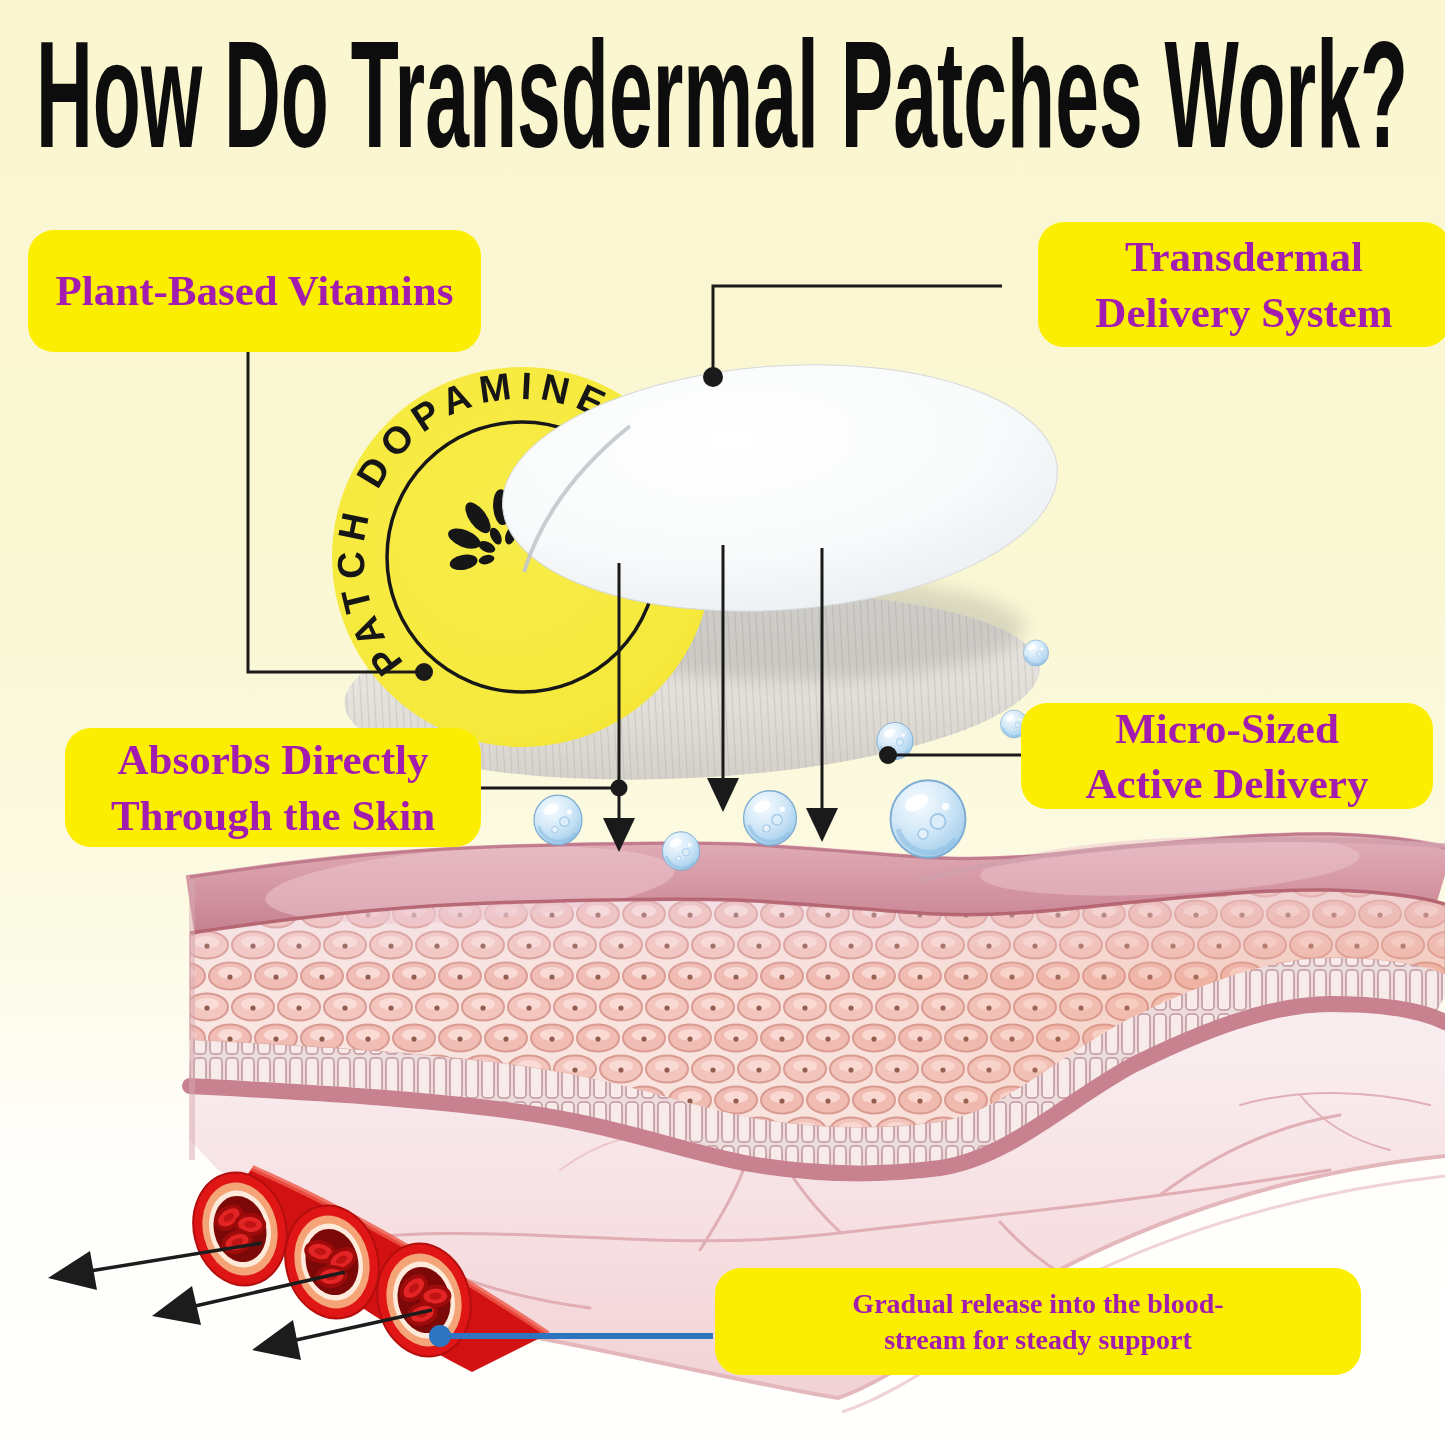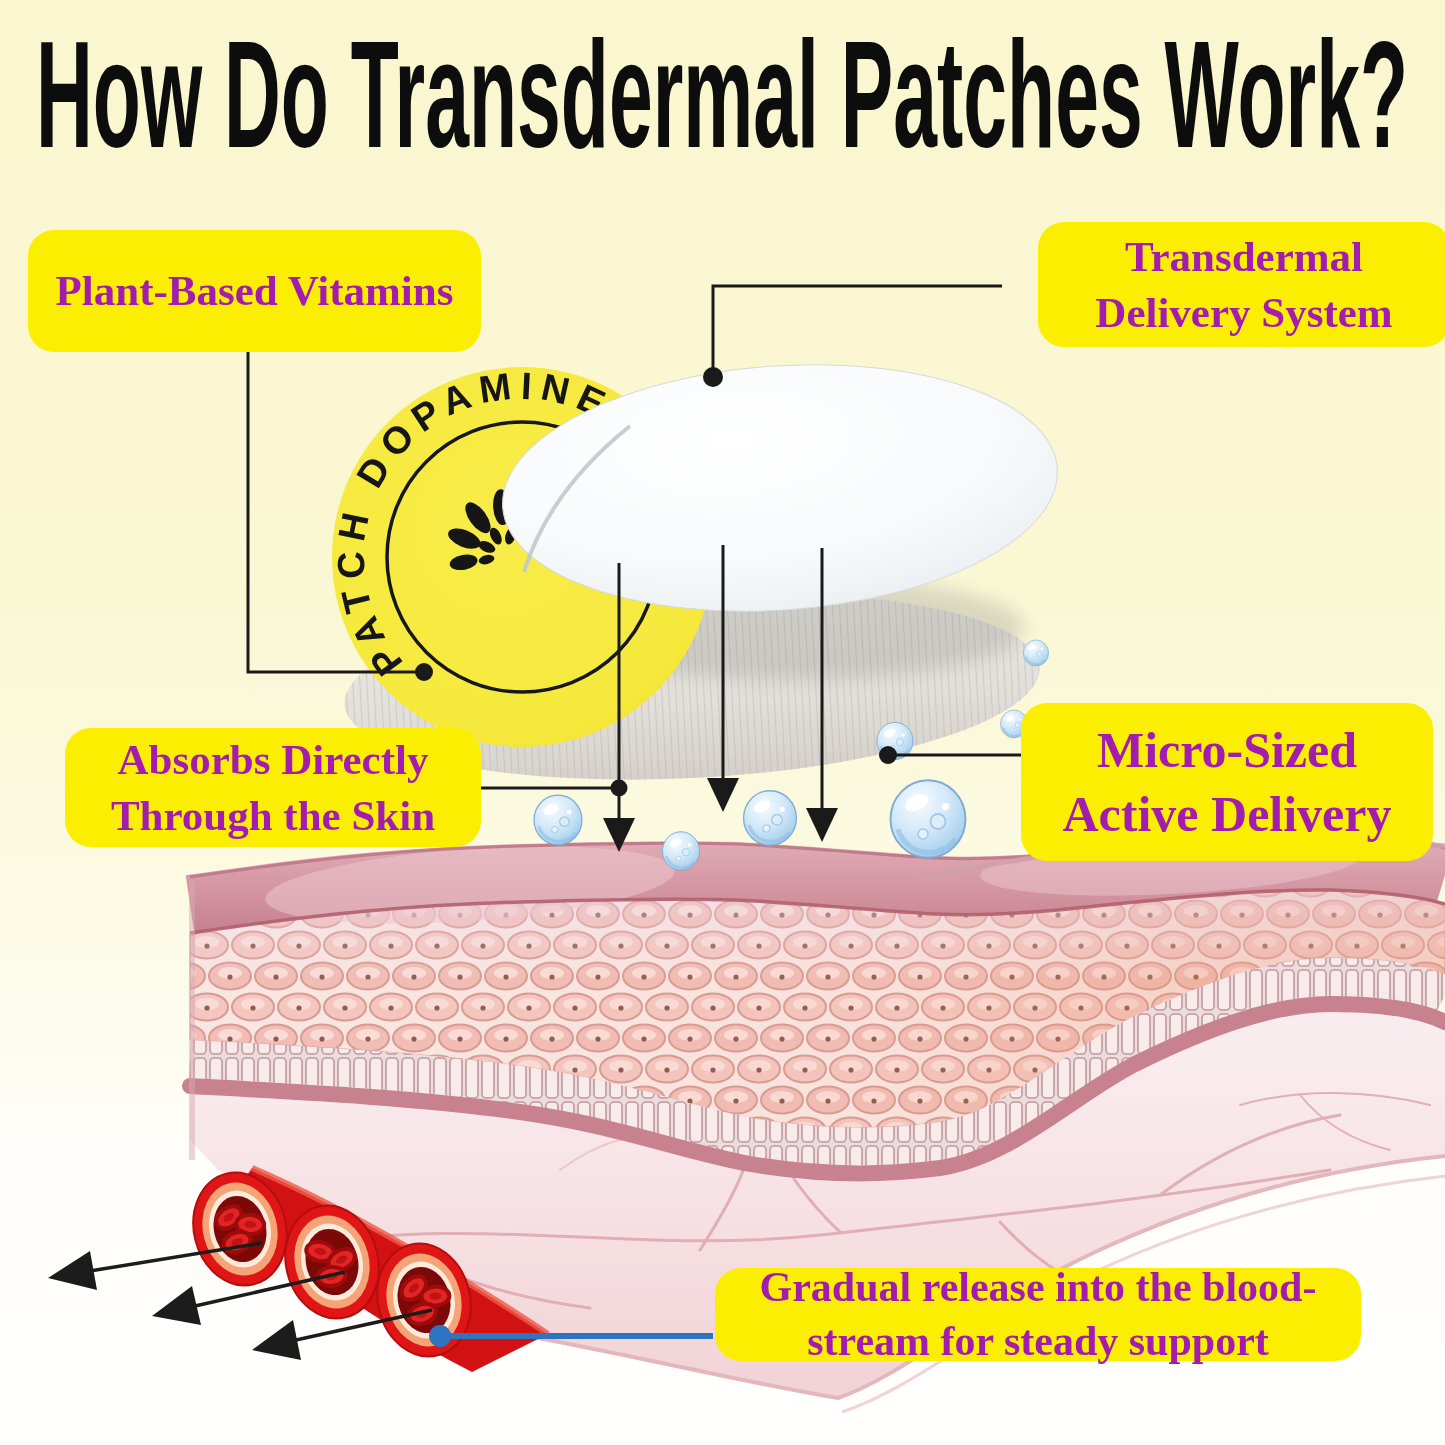--- a/index.html
+++ b/index.html
@@ -9,22 +9,22 @@
   svg{display:block;}
   .art{position:absolute;left:0;top:0;z-index:1;}
   .title-wrap{position:absolute;left:0;top:14px;width:1226px;height:160px;z-index:3;}
   .callout{position:absolute;z-index:3;background:#fcee00;border-radius:26px;
     display:flex;flex-direction:column;align-items:center;justify-content:center;
     font-family:"Liberation Serif","DejaVu Serif",serif;font-weight:bold;color:#a21caf;
     text-align:center;line-height:1.28;}
   .co1{left:28px;top:230px;width:453px;height:122px;font-size:43px;}
   .co2{left:1002px;top:222px;width:412px;height:125px;font-size:43px;margin-left:36px;}
   .co3{left:19px;top:728px;width:416px;height:119px;font-size:43px;margin-left:46px;}
-  .co4{left:1021px;top:703px;width:412px;height:158px;font-size:50px;}
-  .co5{left:715px;top:1268px;width:646px;height:93px;font-size:42px;text-align:right;}
+  .co4{left:1021px;top:703px;width:412px;height:106px;font-size:43px;}
+  .co5{left:715px;top:1268px;width:646px;height:107px;font-size:28px;text-align:right;}
 </style>
 </head>
 <body>
 
 <div class="stage">
 
   <svg class="art" width="1445" height="1445" viewBox="0 0 1445 1445">
     <defs>
       <linearGradient id="gSheet" gradientUnits="userSpaceOnUse" x1="0" y1="842" x2="0" y2="945">
         <stop offset="0" stop-color="#e0abb5"></stop>

